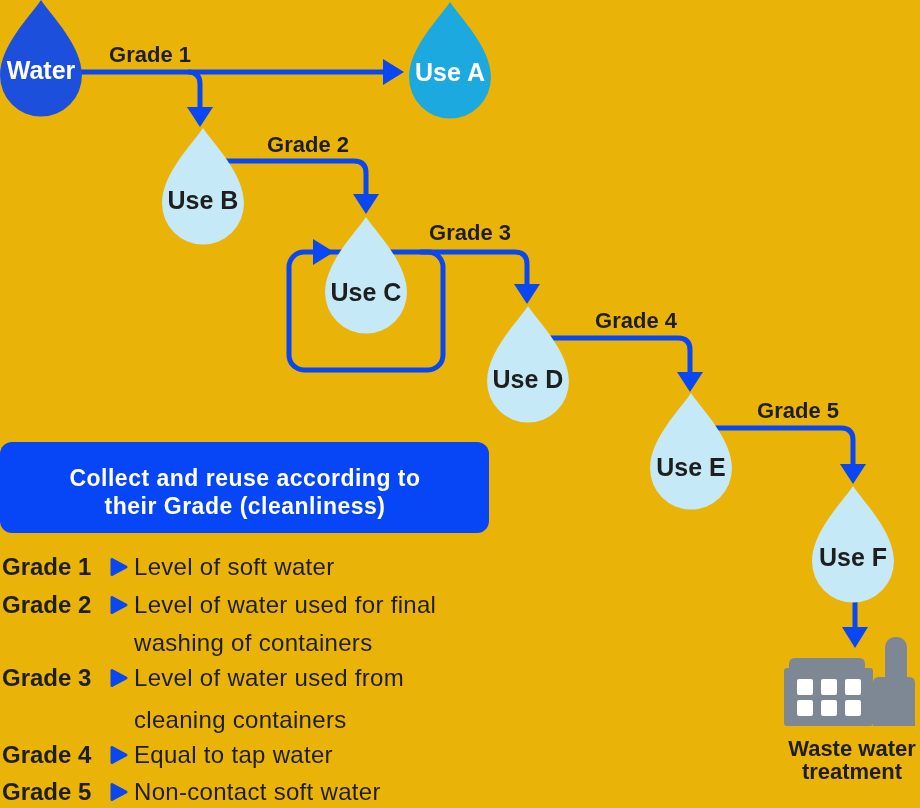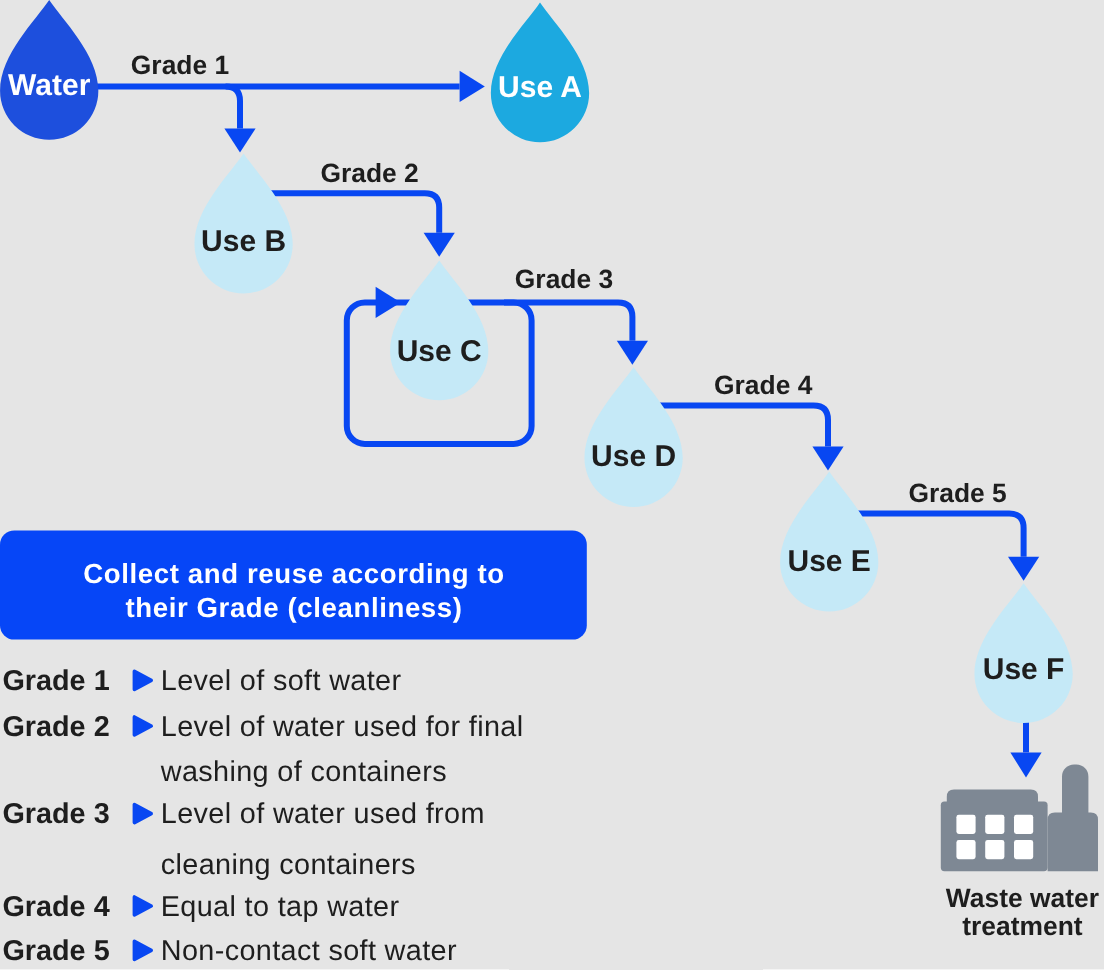--- a/index.html
+++ b/index.html
@@ -6,21 +6,21 @@
     --arrow-blue:#0847f2;
     --water-drop-blue:#1d4fdd;
     --use-a-cyan:#1ca9e0;
     --light-drop-blue:#c5e9f7;
     --banner-blue:#0646f7;
     --text-dark:#1e1e1e;
     --factory-gray:#7e8894;
     --white:#ffffff;
   }
   html,body{margin:0;padding:0;background:#fff;}
-  .stage{position:relative;width:920px;height:808px;background:#e5e5e5;overflow:hidden;
+  .stage{position:relative;width:920px;height:808px;background:#eab308;overflow:hidden;
          font-family:"Liberation Sans",sans-serif;}
   svg{display:block}
   svg text{font-family:"Liberation Sans",sans-serif;}
   .arrow{fill:none;stroke:var(--arrow-blue);stroke-width:5;}
   .ahead{fill:var(--arrow-blue);}
   .drop-dark{fill:var(--water-drop-blue);}
   .drop-cyan{fill:var(--use-a-cyan);}
   .drop-light{fill:var(--light-drop-blue);}
   .drop-lbl{font-size:25px;font-weight:700;fill:var(--text-dark);text-anchor:middle;}
   .drop-lbl.light{fill:var(--white);}

